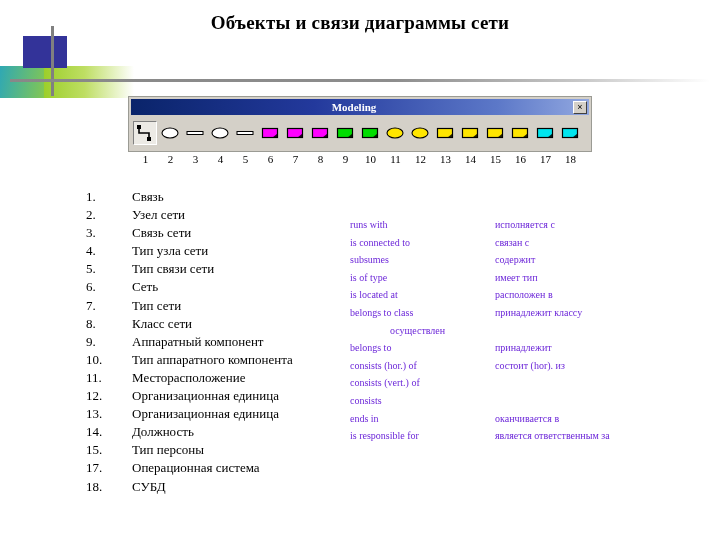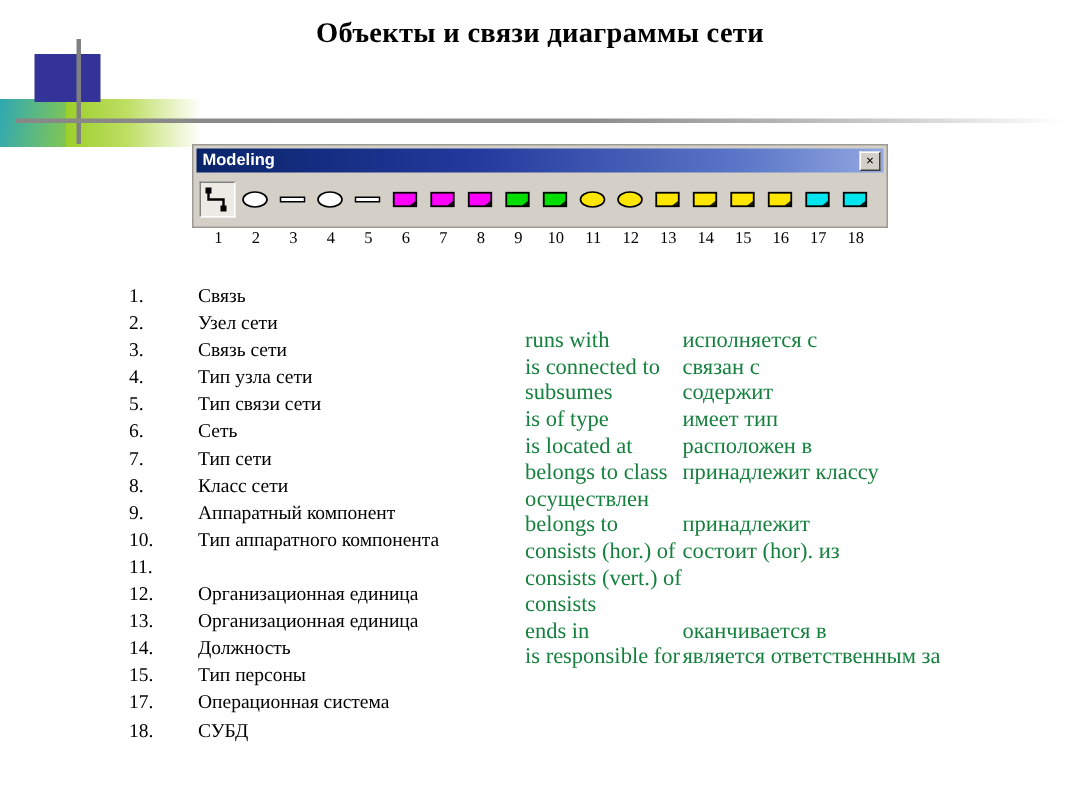--- a/index.html
+++ b/index.html
@@ -85,25 +85,26 @@
   #toolbar-titlebar {
     height: 16px;
     background: linear-gradient(90deg, #0a246a 0%, #23399c 40%, #5c78c8 80%, #92a8e0 100%);
     display: flex;
     align-items: center;
     padding: 0 2px 0 4px;
     box-sizing: border-box;
   }
   #toolbar-title-text {
     color: #ffffff;
-    font-family: Liberation Sans, sans-serif;
+    font-family: Liberation Serif, serif;
     font-size: 11px;
     font-weight: bold;
     flex: 1;
     line-height: 1;
+    text-align: center;
   }
   #toolbar-close {
     width: 14px;
     height: 13px;
     background: #d4d0c8;
     border-top: 1px solid #ffffff;
     border-left: 1px solid #ffffff;
     border-right: 1px solid #404040;
     border-bottom: 1px solid #404040;
     color: #000000;
@@ -183,32 +184,33 @@
   
   #glossary {
     position: absolute;
     left: 350px;
     top: 219px;
     width: 290px;
   }
   .gl-row {
     display: flex;
     height: 17.6px;
-    align-items: center;
-    font-size: 15px;
-    color: #15803d;
+    align-items: flex-start;
+    font-size: 10px;
+    color: #6d28d9;
   }
   .gl-en {
     width: 105px;
     flex: none;
     white-space: nowrap;
   }
   .gl-ru {
     flex: 1;
     white-space: nowrap;
+    margin-left: 40px;
   }
 </style>
 </head>
 <body>
 
 <div id="deco">
   <div class="deco-teal"></div>
   <div class="deco-green"></div>
   <div class="deco-blue"></div>
   <div class="deco-vline"></div>
@@ -387,20 +389,21 @@
     <div class="obj-row">
       <div class="obj-num">9.</div>
       <div class="obj-label">Аппаратный компонент</div>
     </div>
     <div class="obj-row">
       <div class="obj-num">10.</div>
       <div class="obj-label">Тип аппаратного компонента</div>
     </div>
     <div class="obj-row">
       <div class="obj-num">11.</div>
+      <div class="obj-label">Месторасположение</div>
     </div>
     <div class="obj-row">
       <div class="obj-num">12.</div>
       <div class="obj-label">Организационная единица</div>
     </div>
     <div class="obj-row">
       <div class="obj-num">13.</div>
       <div class="obj-label">Организационная единица</div>
     </div>
     <div class="obj-row">

